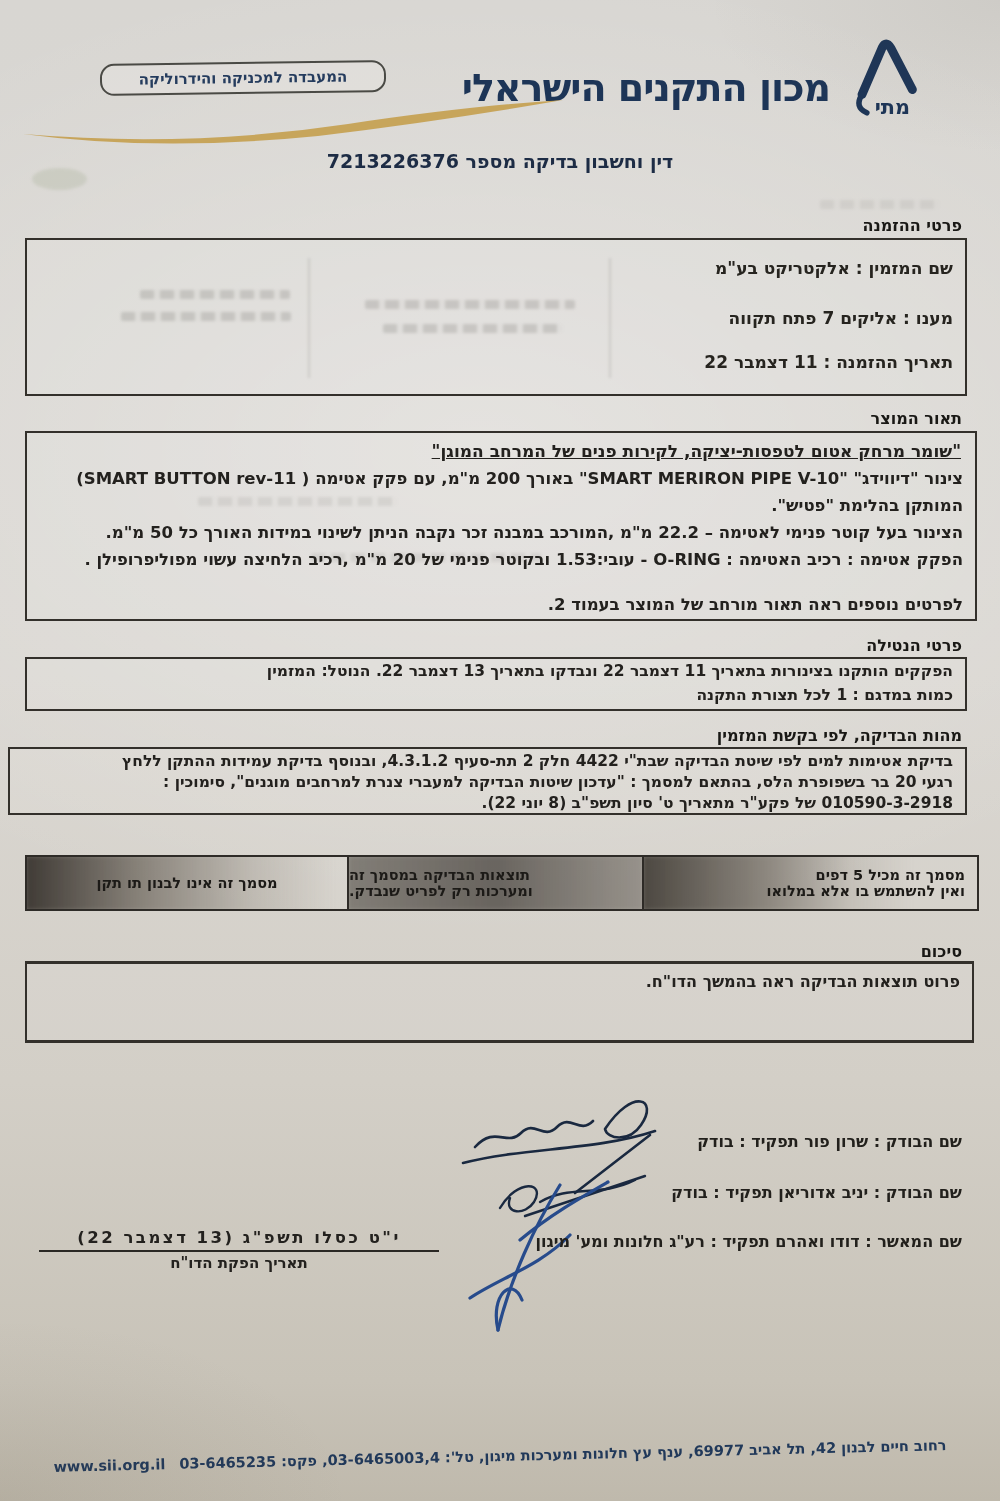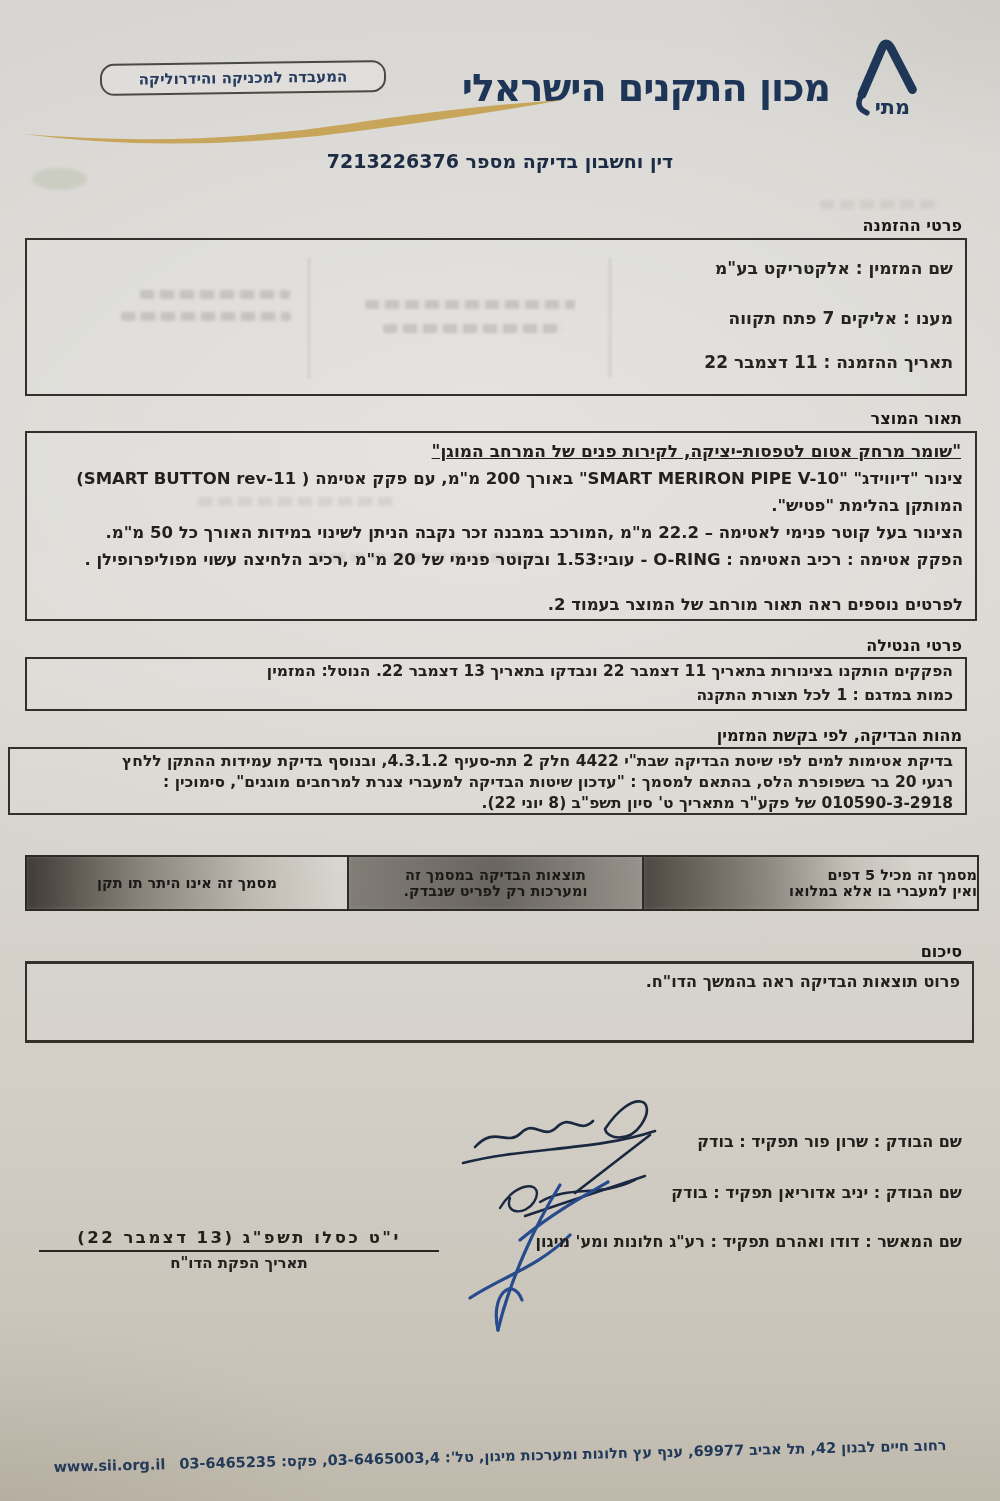--- a/index.html
+++ b/index.html
@@ -54,24 +54,24 @@
 
   
   .notice{top:855px;left:25px;width:950px;height:52px;display:flex;border:2px solid #2e2b27;}
   .cell{position:relative;overflow:hidden;display:flex;flex-direction:column;justify-content:center;
         font-size:14.5px;font-weight:700;color:#1c1a17;}
   .cell + .cell{border-right:2px solid #2e2b27;}
   .cell .smudge{position:absolute;inset:-4px;filter:blur(3px);pointer-events:none;}
   .cell div{position:relative;z-index:2;}
   #cellL{width:320px;text-align:center;}
   #cellL .smudge{background:linear-gradient(90deg,rgba(35,30,25,.85) 0%,rgba(70,62,52,.55) 35%,rgba(120,112,100,.25) 70%,transparent 95%);}
-  #cellM{width:293px;text-align:center;}
+  #cellM{width:293px;text-align:left;}
   #cellM .smudge{background:linear-gradient(90deg,rgba(60,55,48,.55),rgba(45,40,35,.65) 50%,rgba(75,68,60,.45));}
   #cellR{flex:1;text-align:right;padding-left:4px;}
-  #cellR div{padding-right:0;}
+  #cellR div{padding-right:12px;}
   #cellR .smudge{background:linear-gradient(90deg,rgba(40,35,28,.8) 0%,rgba(70,62,52,.5) 38%,rgba(120,112,100,.18) 62%,transparent 80%);}
 
   
   .sig-line{right:38px;font-size:16px;font-weight:700;color:#22201c;}
   .sig-svg{pointer-events:none;}
   .date-block{top:1228px;left:30px;width:418px;text-align:center;}
   .date-val{font-size:16.5px;font-weight:700;letter-spacing:2.5px;border-bottom:2px solid #2a2824;padding-bottom:3px;display:inline-block;min-width:400px;}
   .date-label{font-size:15px;font-weight:800;margin-top:2px;}
 
   
@@ -143,30 +143,30 @@
   <div class="abs box" id="box4">
     <div class="ln" style="margin-top:2px;">בדיקת אטימות למים לפי שיטת הבדיקה שבת"י 4422 חלק 2 תת-סעיף 4.3.1.2, ובנוסף בדיקת עמידות ההתקן ללחץ</div>
     <div class="ln">רגעי 20 בר בשפופרת הלס, בהתאם למסמך : "עדכון שיטות הבדיקה למעברי צנרת למרחבים מוגנים", סימוכין :</div>
     <div class="ln">010590-3-2918 של פקע"ר מתאריך ט' סיון תשפ"ב (8 יוני 22).</div>
   </div>
 
   <div class="abs notice">
     <div class="cell" id="cellR">
       <span class="smudge"></span>
       <div>מסמך זה מכיל 5 דפים</div>
-      <div>ואין למעברי בו אלא במלואו</div>
+      <div>ואין להשתמש בו אלא במלואו</div>
     </div>
     <div class="cell" id="cellM">
       <span class="smudge"></span>
       <div>תוצאות הבדיקה במסמך זה</div>
       <div>ומערכות רק לפריט שנבדק.</div>
     </div>
     <div class="cell" id="cellL">
       <span class="smudge"></span>
-      <div>מסמך זה אינו היתר תו תקן</div>
+      <div>מסמך זה אינו לבנון תו תקן</div>
     </div>
   </div>
 
   <div class="abs sec-h" style="top:942px;">סיכום</div>
   <div class="abs box" id="box5">
     <div class="ln">פרוט תוצאות הבדיקה ראה בהמשך הדו"ח.</div>
   </div>
 
   <svg class="abs sig-svg" style="top:1085px;left:455px;width:230px;height:110px;" viewBox="0 0 230 110">
     <g fill="none" stroke="#1a2940" stroke-width="2.6" stroke-linecap="round">

